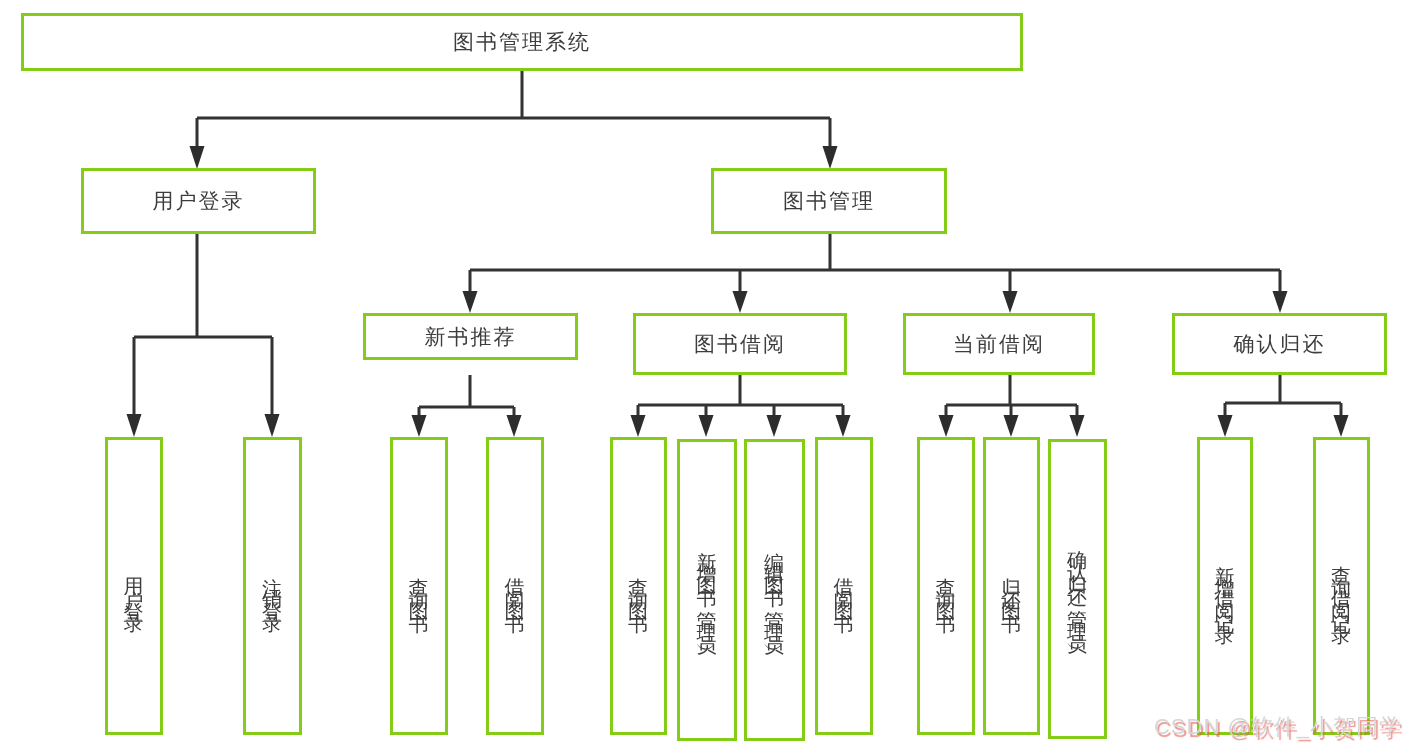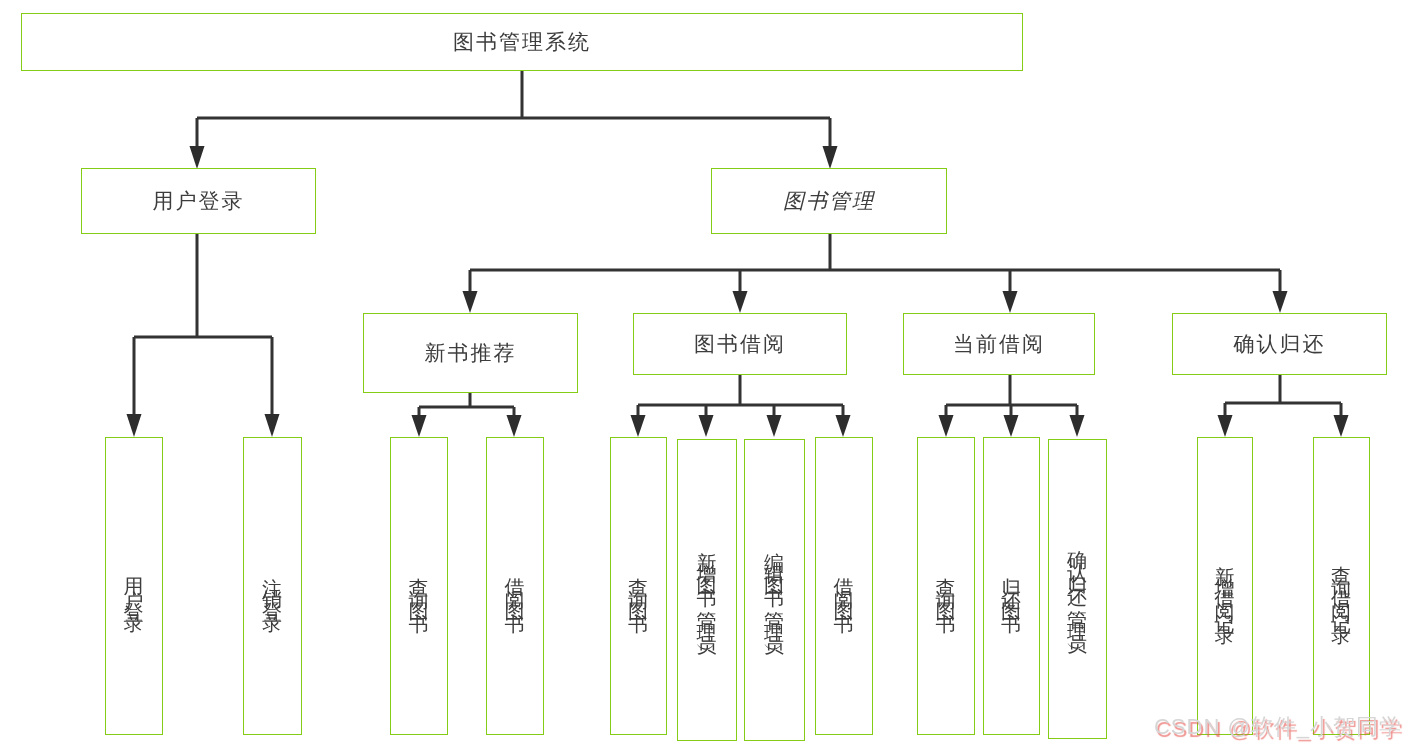--- a/index.html
+++ b/index.html
@@ -28,21 +28,21 @@
     fill: none;
   }
   .connector-canvas polygon {
     fill: #2d2d2d;
     stroke: none;
   }
   .node {
     position: absolute;
     box-sizing: border-box;
     background: #ffffff;
-    border: 1px solid #84cc16;
+    border: 3px solid #84cc16;
     display: flex;
     align-items: center;
     justify-content: center;
     z-index: 2;
   }
   .node .hlabel {
     font-size: 21px;
     letter-spacing: 2px;
     white-space: nowrap;
     color: #3d3d3d;
@@ -116,25 +116,25 @@
     </g>
   </svg>
 
   <div class="node" style="left:21px; top:13px; width:1002px; height:58px;">
     <span class="hlabel">图书管理系统</span>
   </div>
 
   <div class="node" style="left:81px; top:168px; width:235px; height:66px;">
     <span class="hlabel">用户登录</span>
   </div>
-  <div class="node" style="left:711px; top:168px; width:236px; height:66px;font-style:italic;">
+  <div class="node" style="left:711px; top:168px; width:236px; height:66px;">
     <span class="hlabel">图书管理</span>
   </div>
 
-  <div class="node" style="left:363px; top:313px; width:215px; height:80px;">
+  <div class="node" style="left:363px; top:313px; width:215px; height:47px;">
     <span class="hlabel">新书推荐</span>
   </div>
   <div class="node" style="left:633px; top:313px; width:214px; height:62px;">
     <span class="hlabel">图书借阅</span>
   </div>
   <div class="node" style="left:903px; top:313px; width:192px; height:62px;">
     <span class="hlabel">当前借阅</span>
   </div>
   <div class="node" style="left:1172px; top:313px; width:215px; height:62px;">
     <span class="hlabel">确认归还</span>

